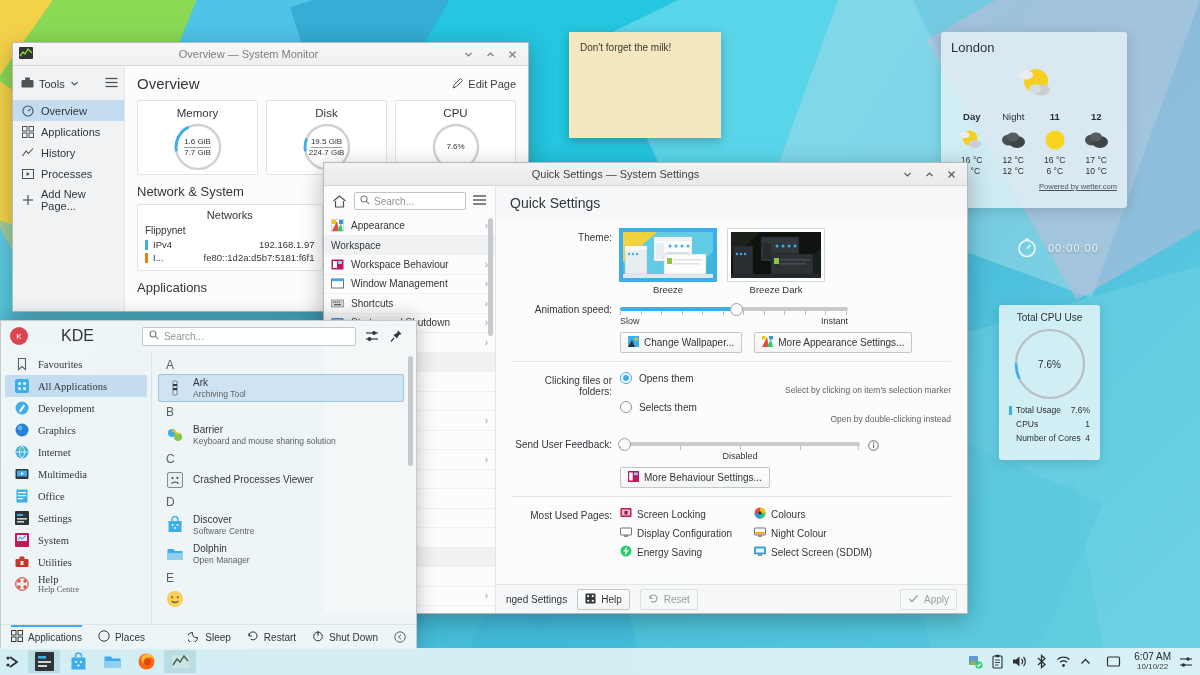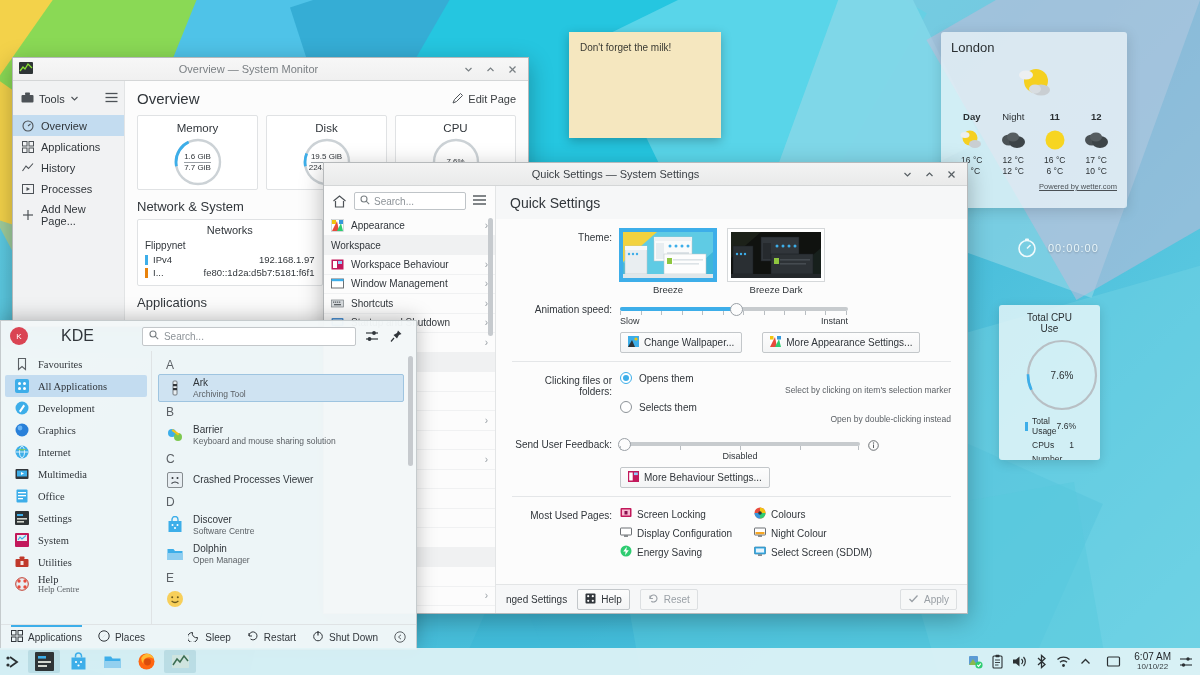--- a/index.html
+++ b/index.html
@@ -49,21 +49,21 @@
     font-size: 11px; color: #3a3f44;
   }
   .titlebar.inactive { background: linear-gradient(#f7f7f7,#f0f0f0); color:#7a7f83; }
   .tb-title { flex: 1; text-align: center; }
   .tb-btns { display: flex; gap: 9px; padding-right: 3px; }
   .tb-btn { width: 13px; height: 13px; position: relative; cursor: pointer; }
   .tb-btn svg { display:block; }
   .tb-icon { width: 16px; height: 16px; }
 
   
-  #sysmon { left: 12px; top: 57px; width: 517px; height: 270px; }
+  #sysmon { left: 12px; top: 42px; width: 517px; height: 270px; }
   #sysmon .body { display: flex; height: calc(100% - 23px); }
   .sm-side { width: 112px; background: #f1f2f3; border-right: 1px solid #e2e4e5; padding-top: 4px;}
   .sm-tools {
     display:flex; align-items:center; gap:5px;
     padding: 6px 6px 9px 8px; font-size: 11px; color:#31363b;
   }
   .sm-tools .spacer { flex:1; }
   .sm-nav-item {
     display:flex; align-items:center; gap:7px;
     padding: 4px 8px; font-size: 11px; color: #31363b; cursor:pointer;
@@ -126,21 +126,21 @@
 
   
   #timer { position:absolute; left:1016px; top:236px; display:flex; align-items:center; gap:10px; }
   #timer .tx { font-size: 11px; color:#e8f6fa; letter-spacing:1px; text-shadow: 0 1px 2px rgba(0,0,0,.25);}
 
   
   #cpuwidget {
     position:absolute; left:999px; top:305px; width:101px; height:155px;
     background: rgba(240,248,250,.78);
     border-radius: 3px; box-shadow: 0 3px 12px rgba(0,0,0,.14);
-    padding: 7px 24px; overflow:hidden;
+    padding: 7px 8px; overflow:hidden;
   }
   #cpuwidget .ttl { text-align:center; font-size:10px; color:#2b3033; margin-bottom:2px;}
   #cpuwidget .ring { position:relative; width:78px; height:78px; margin:0 auto; }
   #cpuwidget .ring .pc {
     position:absolute; inset:0; display:flex; align-items:center; justify-content:center;
     font-size:10px; color:#2b3033;
   }
   #cpuwidget .lrow { display:flex; align-items:center; font-size:8.5px; color:#2b3033; padding:2px 2px;}
   #cpuwidget .lrow .sw { width:3px; height:9px; background:#3daee9; margin-right:4px; flex:none;}
   #cpuwidget .lrow .v { margin-left:auto; }
@@ -822,21 +822,21 @@
               <div class="slider-ends">
                 <span>Slow</span>
                 <span>Instant</span>
               </div>
             </div>
           </div>
         </div>
 
         <div class="ss-row">
           <div class="ss-lbl"></div>
-          <div class="ss-field" style="display:flex; gap:20px;">
+          <div class="ss-field" style="display:flex; gap:12px;">
             <span class="btn">
               <span><svg width="11" height="11" viewBox="0 0 11 11">
                     <rect width="11" height="11" fill="#3daee9"></rect>
                     <polygon points="0,11 4,4 7,11" fill="#2d3236"></polygon>
                     <circle cx="8" cy="3" r="1.6" fill="#f1c40f"></circle>
                   </svg></span>
               <span>Change Wallpaper...</span>
             </span>
             <span class="btn">
               <span><svg width="11" height="11" viewBox="0 0 11 11">

